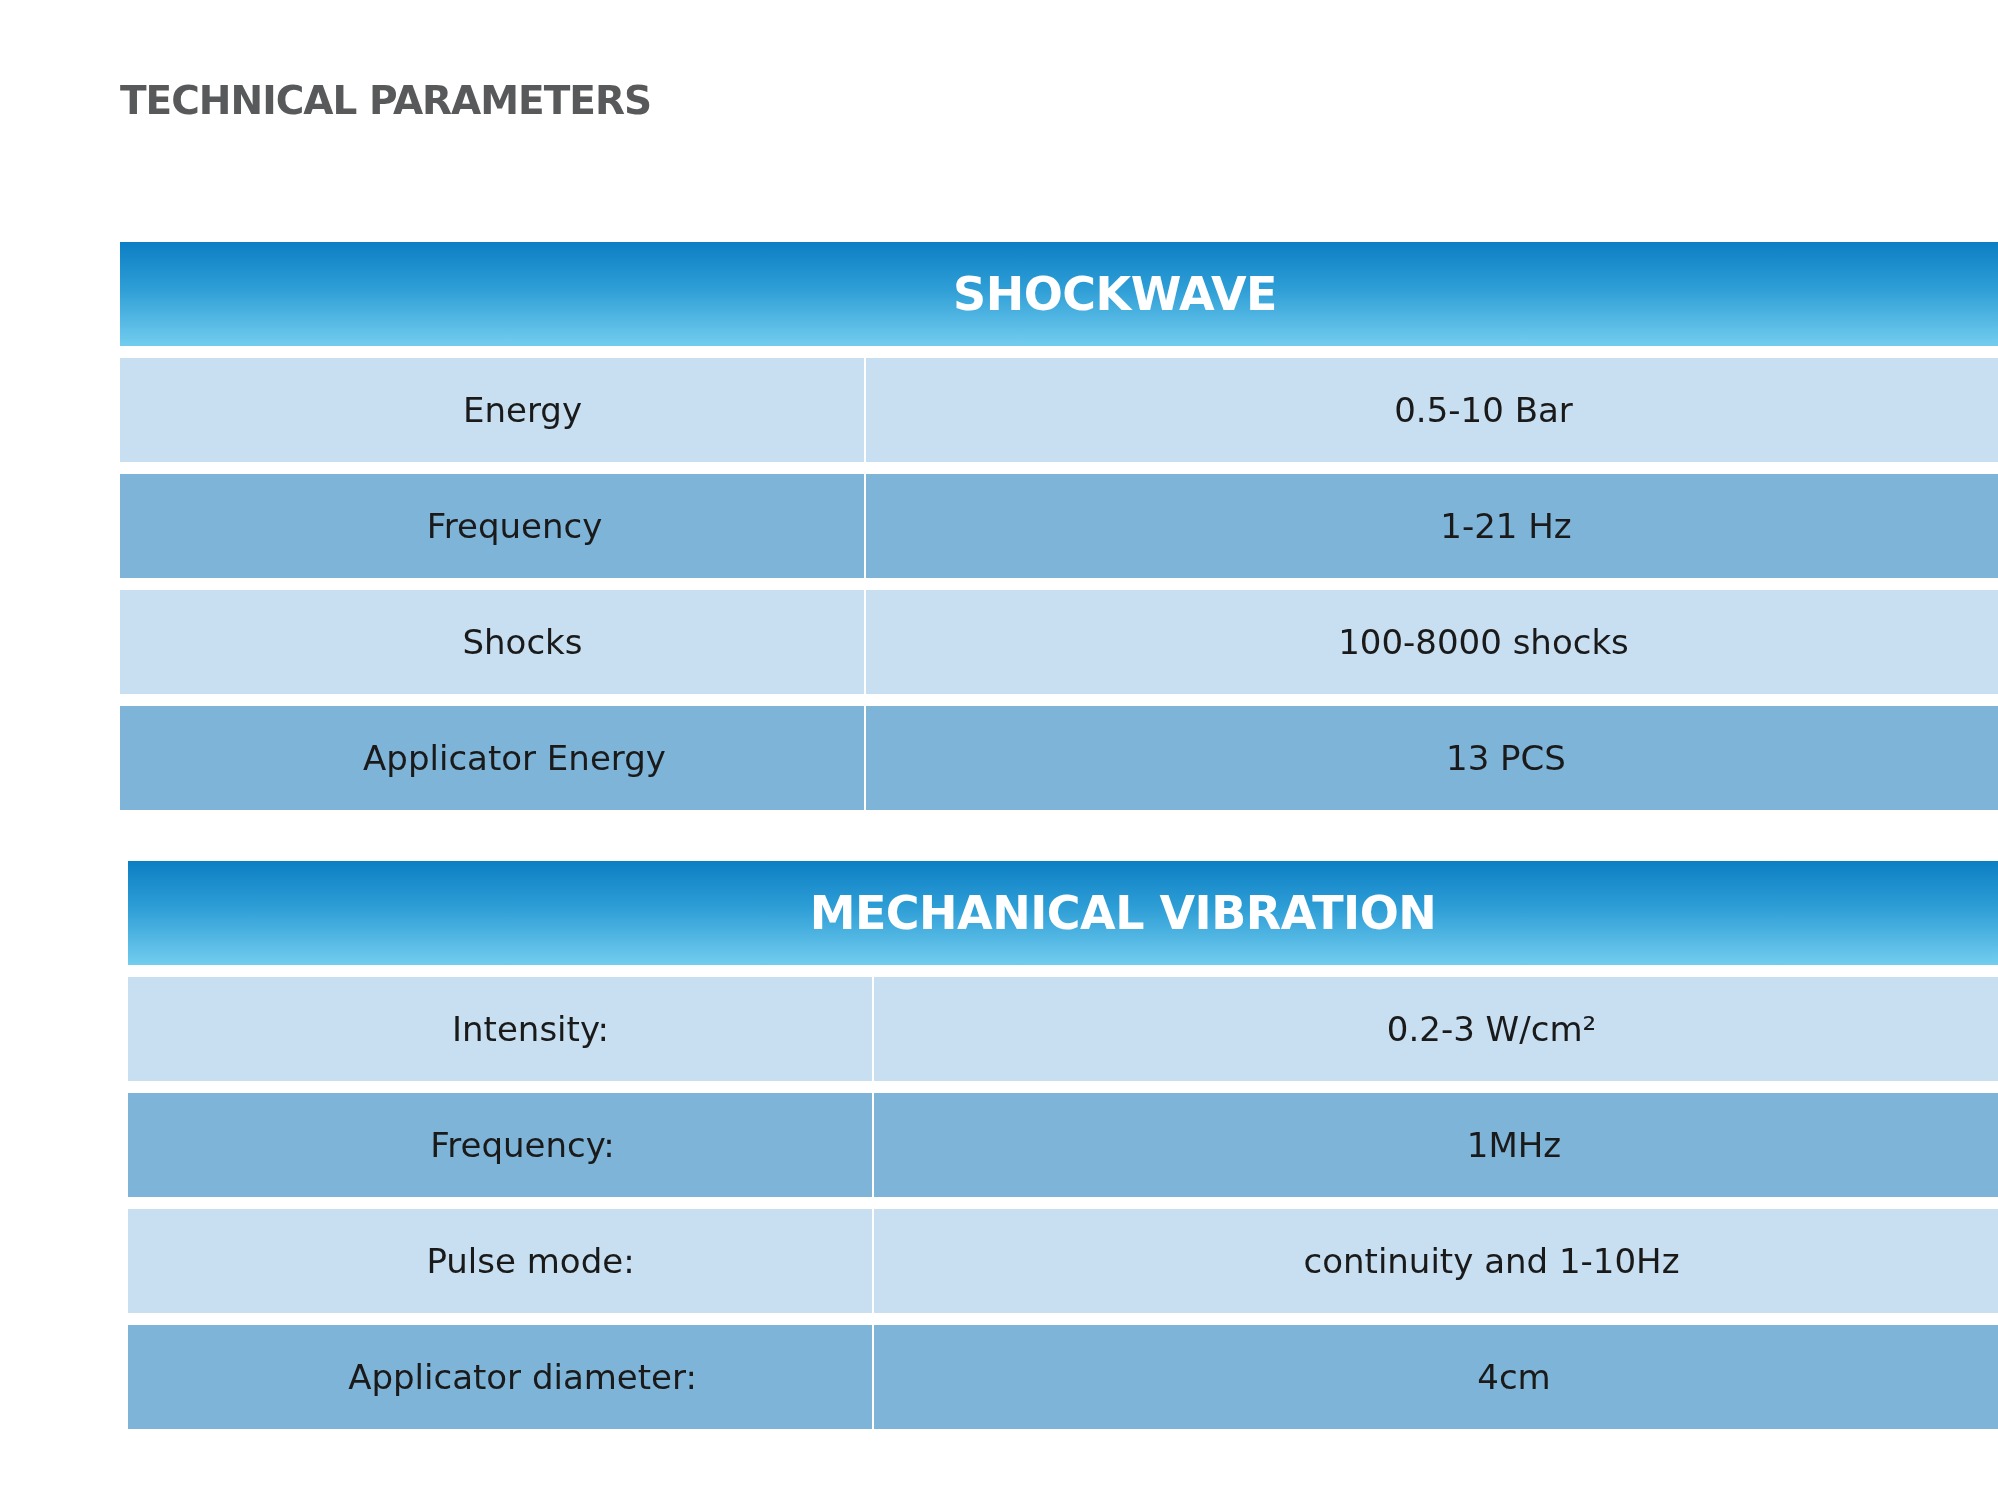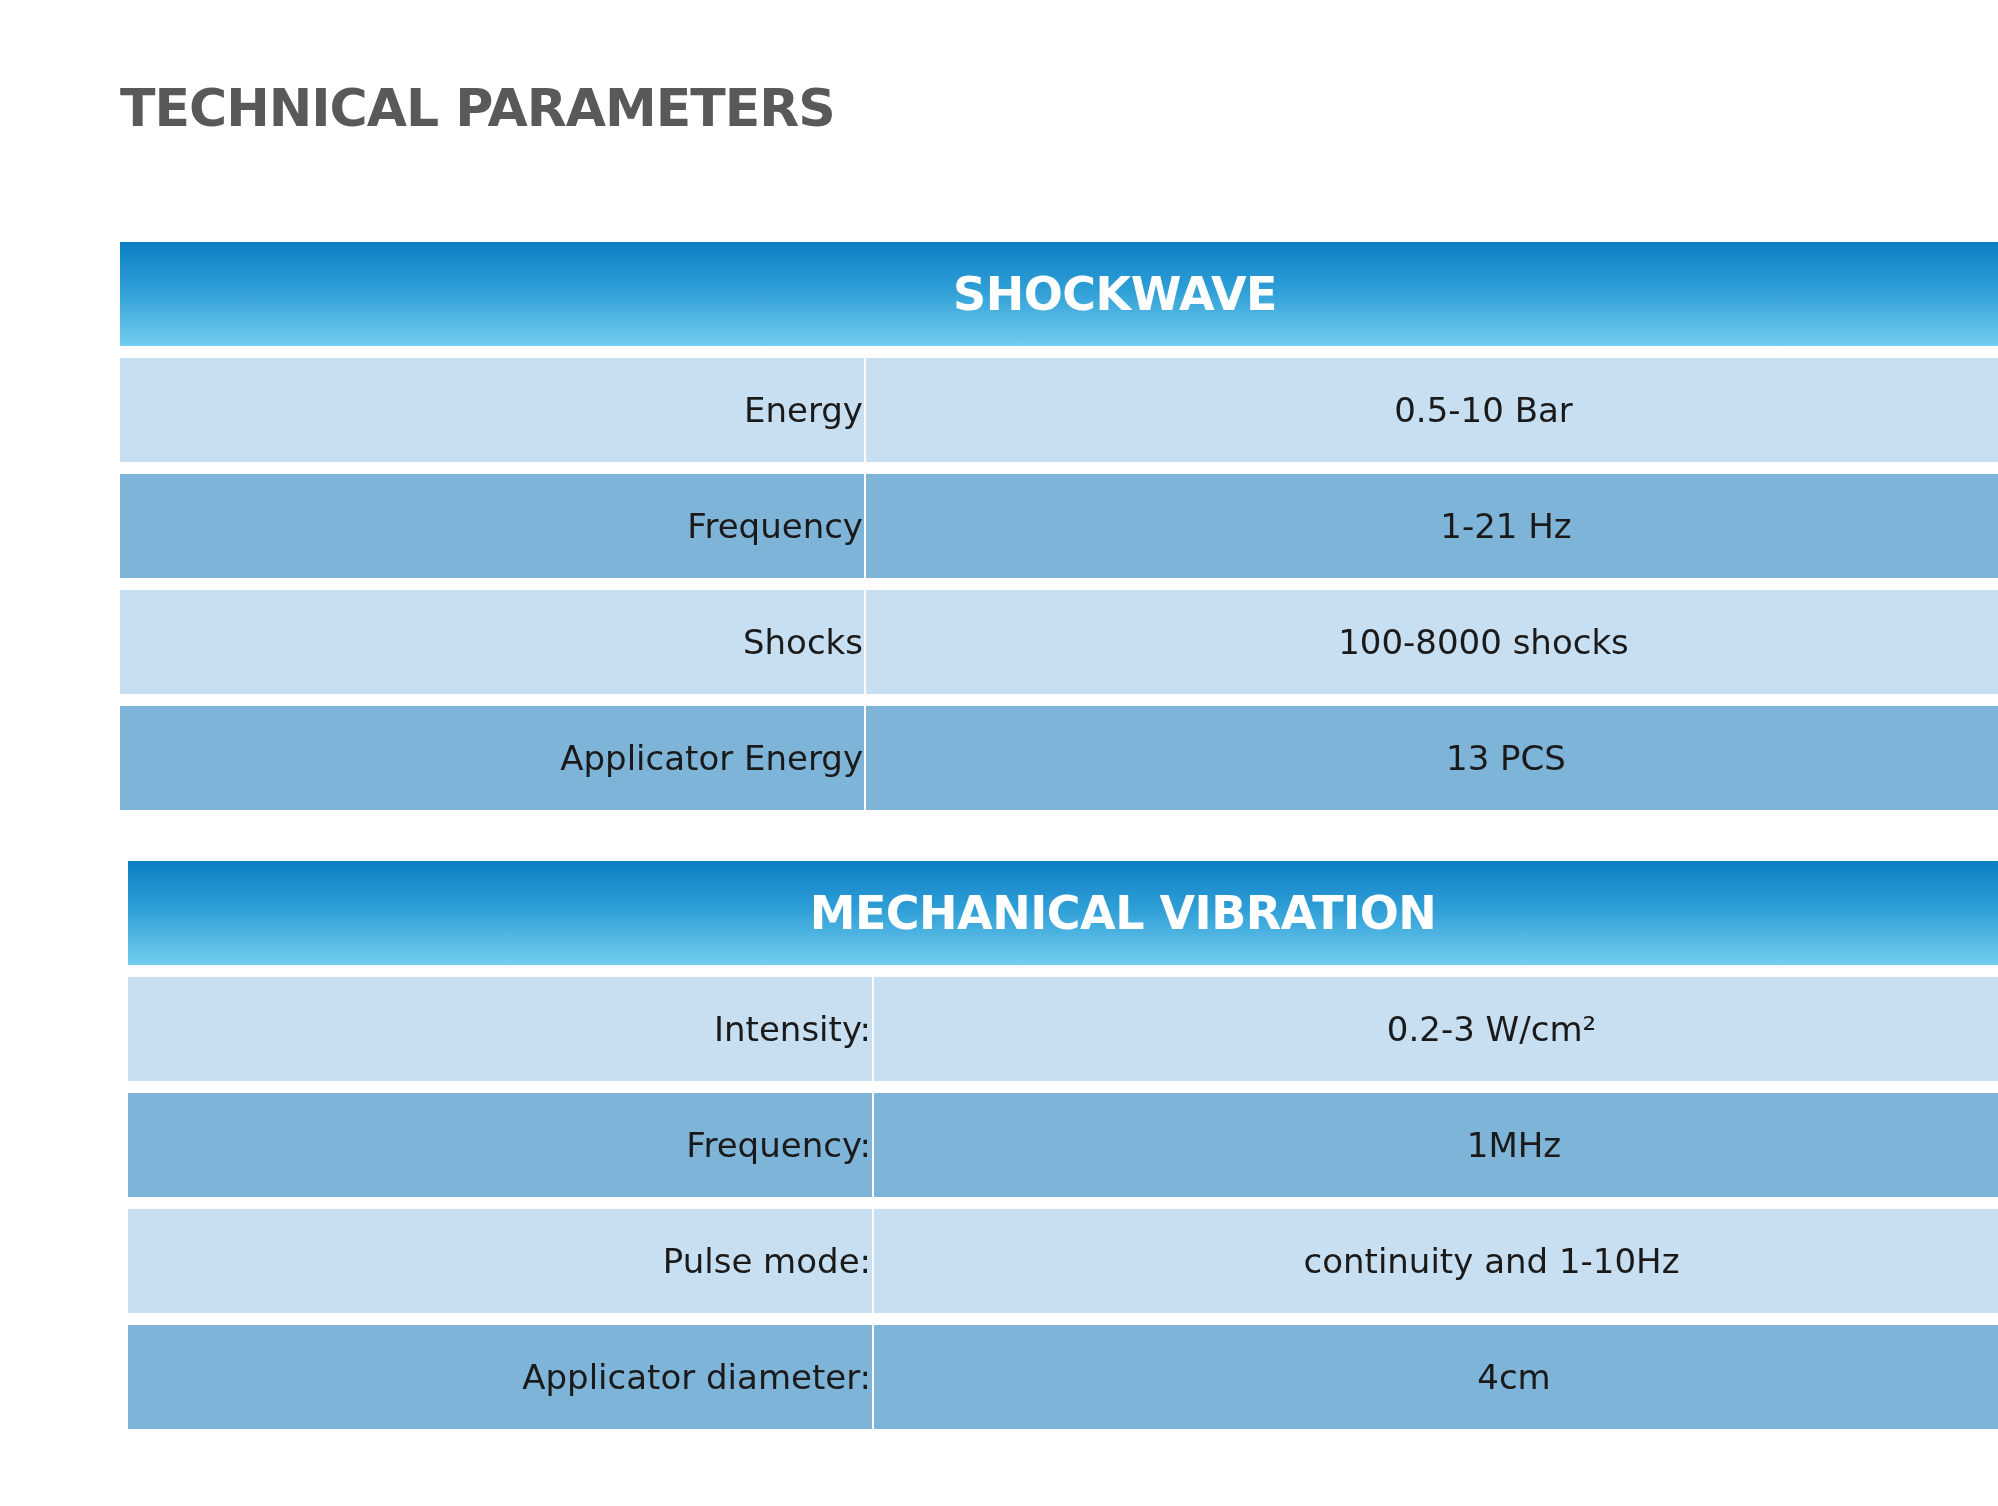--- a/index.html
+++ b/index.html
@@ -17,21 +17,21 @@
     position: relative;
     width: 1998px;
     height: 1506px;
     box-sizing: border-box;
     padding: 0;
   }
   .page-title {
     position: absolute;
     left: 120px;
     top: 78px;
-    font-size: 52px;
+    font-size: 39px;
     font-weight: bold;
     letter-spacing: -1px;
     color: #58595b;
     font-family: "DejaVu Sans", sans-serif;
     -webkit-font-smoothing: antialiased;
   }
   .spec-table {
     position: absolute;
     left: 120px;
     width: 1990px;
@@ -63,21 +63,21 @@
     font-size: 34px;
     color: #1a1a1a;
     font-family: "DejaVu Sans", sans-serif;
     vertical-align: middle;
     height: 104px;
     box-sizing: border-box;
   }
   .cell-label {
     width: 745px;
     padding-left: 62px;
-    text-align: right;
+    text-align: center;
     border-right: 2px solid #ffffff;
   }
   .cell-value {
     text-align: center;
     padding-right: 10px;
   }
   .row-gap {
     height: 12px;
   }
   .row-gap td { background: #ffffff; padding: 0; height: 12px; }

